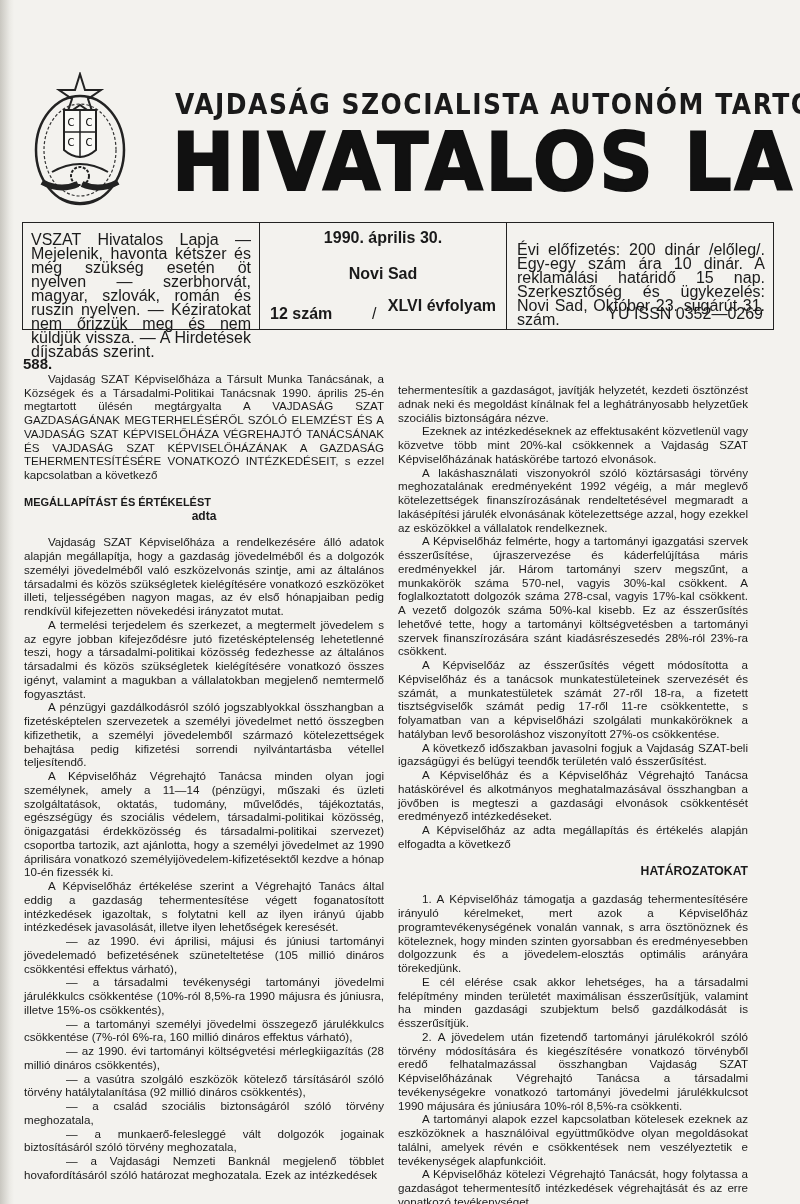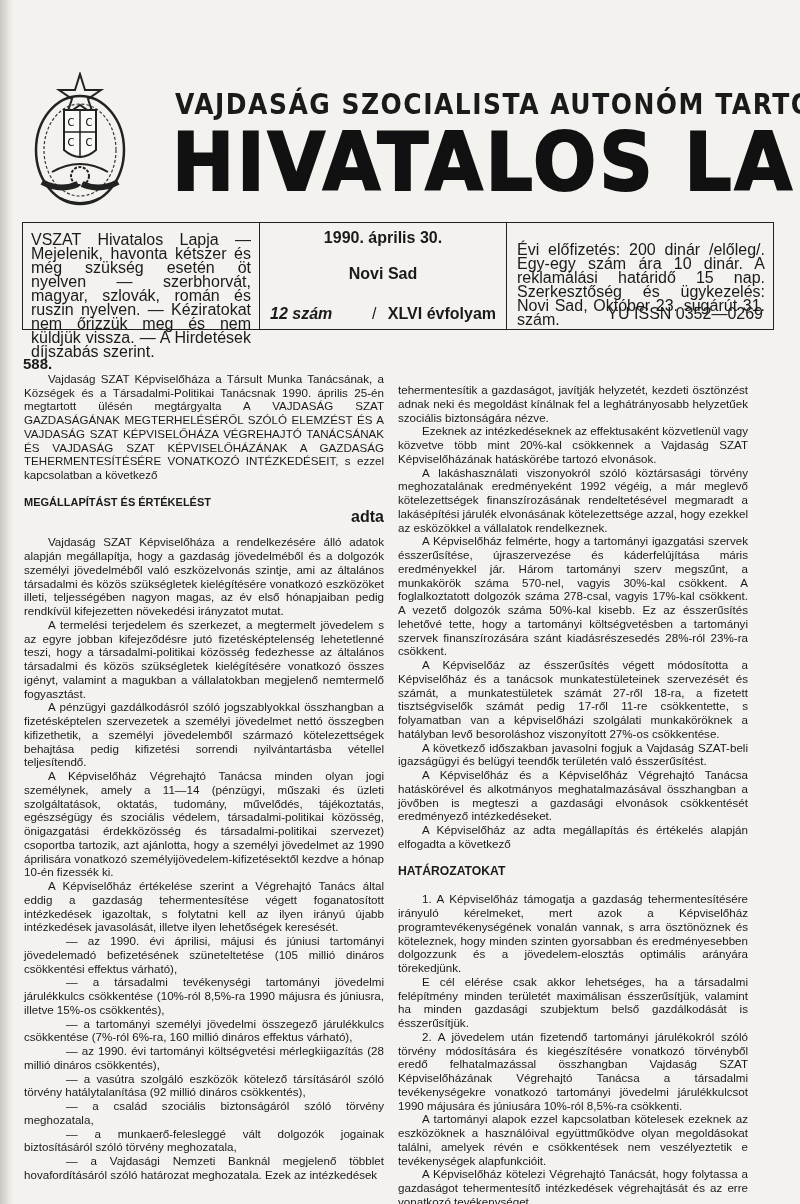--- a/index.html
+++ b/index.html
@@ -42,43 +42,43 @@
   .info-left {
     width: 237px; border-right: 1.5px solid #222; box-sizing: border-box;
     padding: 10px 8px 6px 8px; text-align: justify; text-align-last: left;
   }
   .info-mid {
     width: 247px; border-right: 1.5px solid #222; box-sizing: border-box;
     position: relative; font-weight: bold;
   }
   .info-mid .date { position: absolute; top: 8px; width: 100%; text-align: center; }
   .info-mid .city { position: absolute; top: 44px; width: 100%; text-align: center; }
-  .info-mid .num { position: absolute; left: 10px; bottom: 8px; font-style: italic; }
+  .info-mid .num { position: absolute; left: 10px; bottom: 8px; }
   .info-mid .slash { position: absolute; left: 112px; bottom: 8px; font-weight: normal; }
-  .info-mid .vol { position: absolute; right: 10px; bottom: 8px; }
+  .info-mid .vol { position: absolute; right: 10px; bottom: 16px; }
   .info-right {
     flex: 1; box-sizing: border-box; padding: 20px 8px 6px 10px; position: relative;
     text-align: justify;
   }
   .info-right .issn { position: absolute; right: 10px; bottom: 8px; }
   .col {
     position: absolute; top: 340px;
     font-family: "Liberation Sans", sans-serif; font-size: 11.6px; line-height: 13.75px;
     text-align: justify;
   }
   .col-left { left: 24px; width: 360px; top: 357px; }
   .col-right { left: 398px; width: 350px; top: 343px; }
   .art-num { font-size: 15px; font-weight: bold; margin: 0 0 1px -1px; }
   p { margin: 0; text-indent: 24px; }
   p.gap { margin-top: 6px; }
   p.dash { text-indent: 42px; }
   p.noind { text-indent: 0; margin-top: 40px; }
   .heading { text-align: left; font-weight: bold; font-size: 11px; margin: 14px 0 0 0; text-indent: 0; }
-  .heading-sub { text-align: right; font-weight: bold; font-size: 16px; margin: 0 0 12px 0; text-indent: 0; }
-  .heading2 { text-align: left; font-weight: bold; font-size: 12.2px; margin: 14px 0 14px 0; text-indent: 0; }
+  .heading-sub { text-align: center; font-weight: bold; font-size: 12px; margin: 0 0 12px 0; text-indent: 0; }
+  .heading2 { text-align: right; font-weight: bold; font-size: 12.2px; margin: 14px 0 14px 0; text-indent: 0; }
 </style>
 </head>
 <body>
 
 <div class="page-edge"></div>
 
 <div class="masthead">
   <svg class="emblem" viewBox="0 0 100 140">
     <polygon points="50,2 55,18 71,18 58,27 63,42 50,33 37,42 42,27 29,18 45,18" fill="none" stroke="#222" stroke-width="2"></polygon>
     <ellipse cx="50" cy="78" rx="44" ry="54" fill="none" stroke="#222" stroke-width="2.5"></ellipse>

